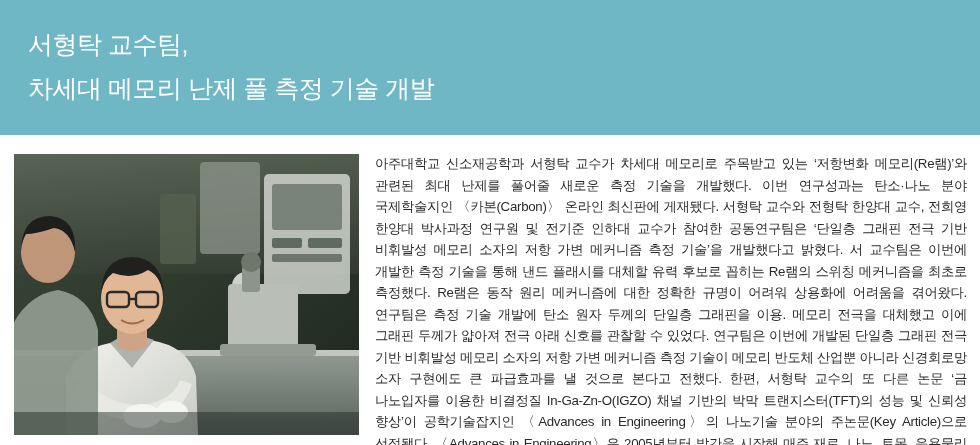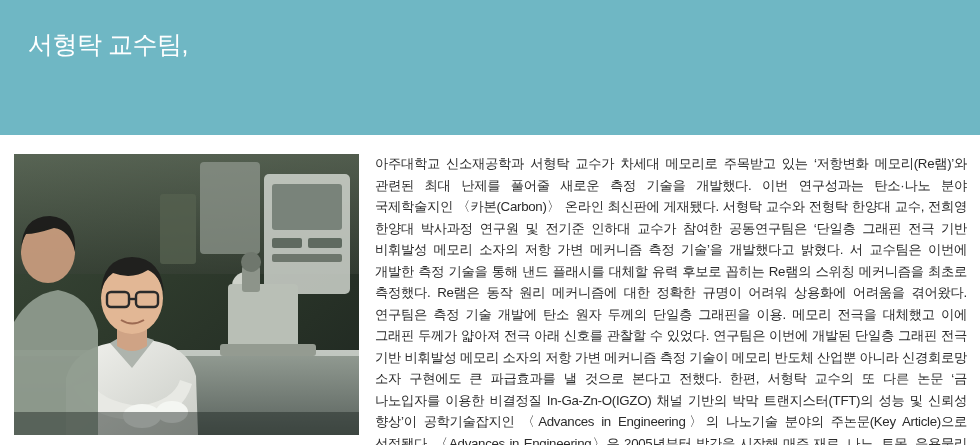--- a/index.html
+++ b/index.html
@@ -80,20 +80,21 @@
   }
 </style>
 </head>
 <body>
 
 <div class="page">
 
   <div class="banner">
     <div class="banner-inner">
       <div class="banner-line">서형탁 교수팀,</div>
+      <div class="banner-line">차세대 메모리 난제 풀 측정 기술 개발</div>
     </div>
   </div>
 
   <div class="content">
 
     <div class="photo">
       <svg width="345" height="281" viewBox="0 0 345 281" xmlns="http://www.w3.org/2000/svg">
         <defs>
           <linearGradient id="bgGrad" x1="0" y1="0" x2="1" y2="1">
             <stop offset="0%" stop-color="#3c4a3a"></stop>

